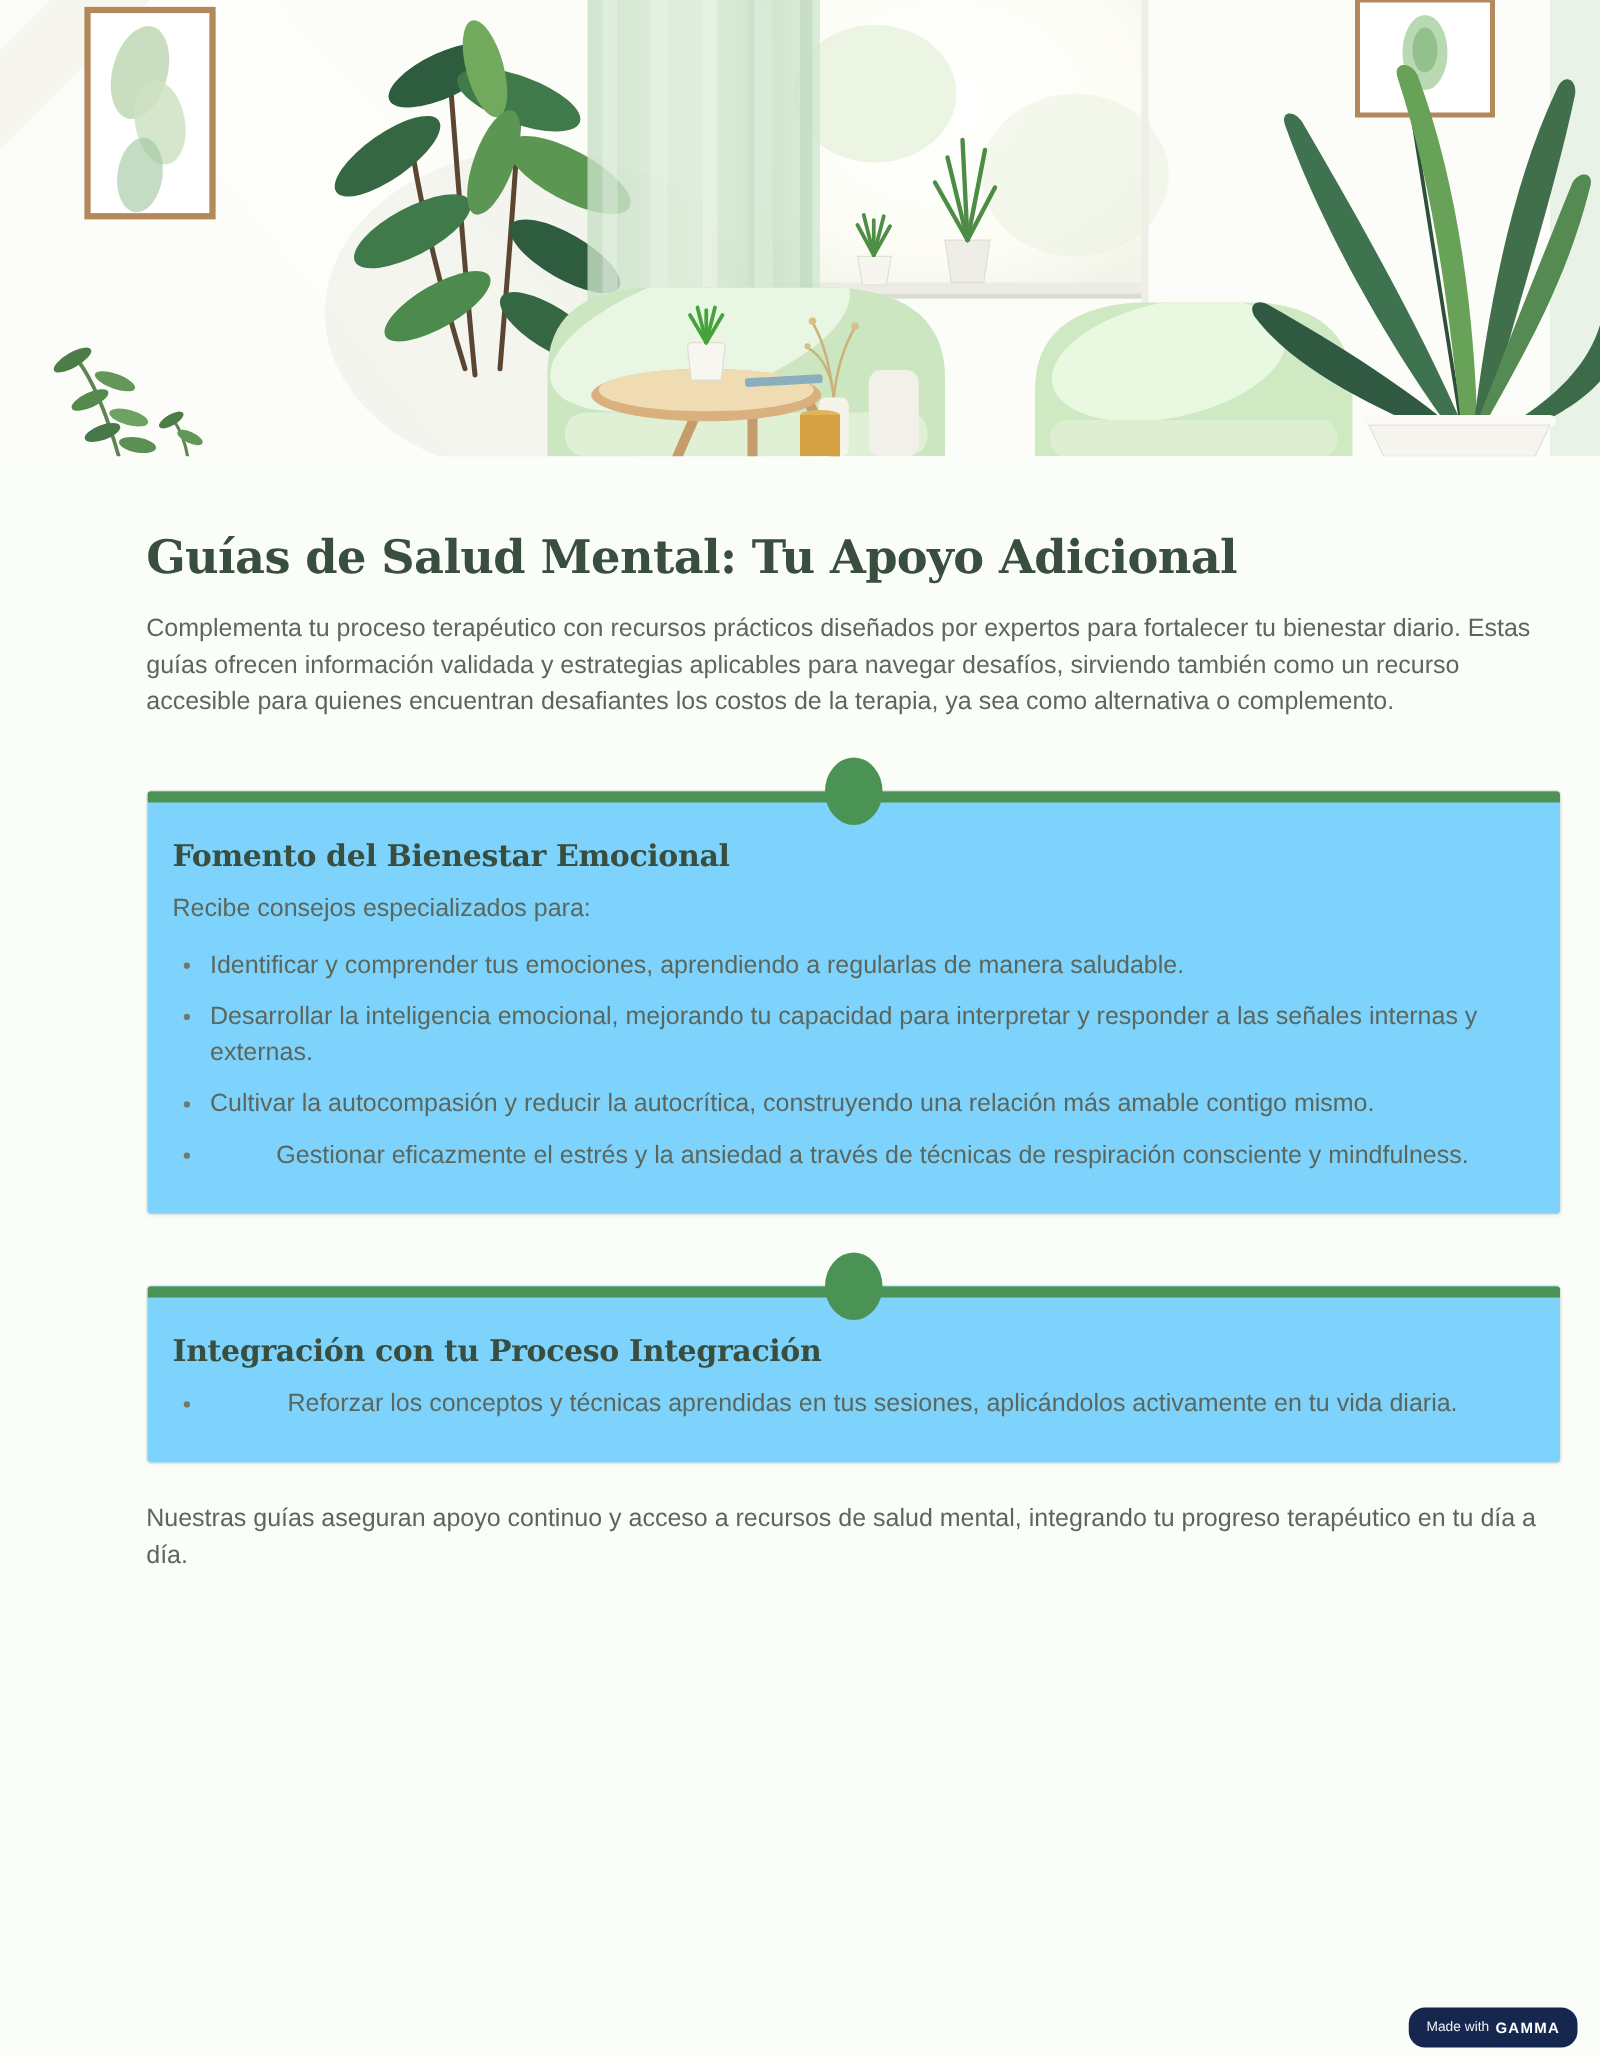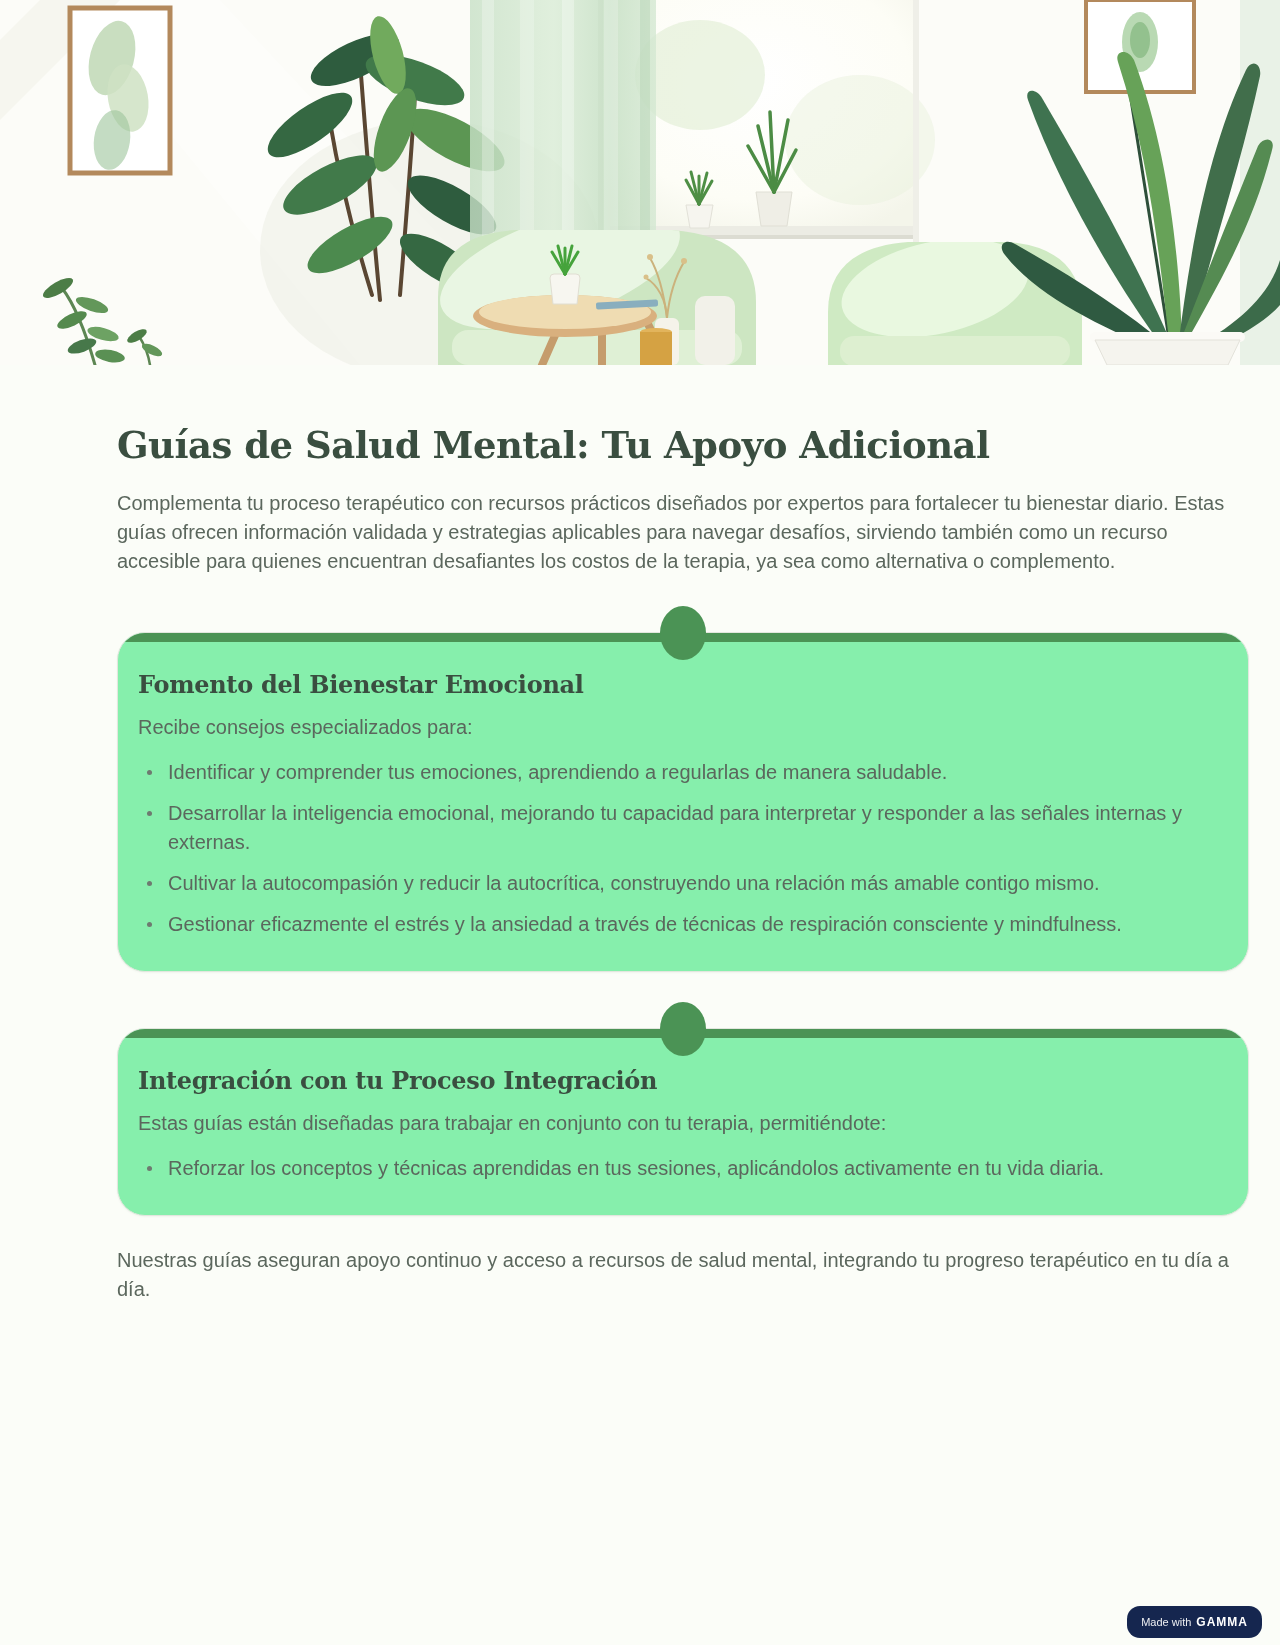--- a/index.html
+++ b/index.html
@@ -39,23 +39,23 @@
     position:absolute;
     top:-26px; left:50%;
     transform:translateX(-50%);
     width:46px; height:54px;
     border-radius:50%;
     background:#4b9355;
     z-index:2;
   }
   .card {
     position:relative;
-    background:#86efac;
+    background:#7dd3fc;
     border:1px solid #e2e7de;
-    border-radius:28px;
+    border-radius:4px;
     overflow:hidden;
     box-shadow:0 1px 2px rgba(60,80,60,0.05);
   }
   .card .card-topbar {
     height:9px;
     background:#4b9355;
   }
   .card .card-inner { padding:28px 20px 32px 20px; }
   h2.card-heading {
     font-family:"DejaVu Serif","Liberation Serif",serif;
@@ -73,21 +73,21 @@
   }
   ul.bullet-list { list-style:none; margin-top:6px; }
   ul.bullet-list li {
     position:relative;
     padding-left:30px;
     font-size:20px;
     line-height:1.45;
     color:#5b675d;
     margin-bottom:12px;
   }
-  ul.bullet-list li:last-child { margin-bottom:0; }
+  ul.bullet-list li:last-child { margin-bottom:0;text-align:center; }
   ul.bullet-list li::before {
     content:"";
     position:absolute;
     left:9px; top:12px;
     width:5px; height:5px;
     border-radius:50%;
     background:#6e7a70;
   }
   p.closing { margin-top:30px; }
   .gamma-badge {
@@ -318,21 +318,20 @@
       </div>
     </div>
   </section>
 
   <section class="section">
     <span class="dot"></span>
     <div class="card">
       <div class="card-topbar"></div>
       <div class="card-inner">
         <h2 class="card-heading">Integración con tu Proceso Integración</h2>
-        <p class="card-lead">Estas guías están diseñadas para trabajar en conjunto con tu terapia, permitiéndote:</p>
         <ul class="bullet-list">
             <li>Reforzar los conceptos y técnicas aprendidas en tus sesiones, aplicándolos activamente en tu vida diaria.</li>
           </ul>
       </div>
     </div>
   </section>
 
   <p class="body-text closing">Nuestras guías aseguran apoyo continuo y acceso a recursos de salud mental, integrando tu progreso terapéutico en tu día a día.</p>
 
 </div>

